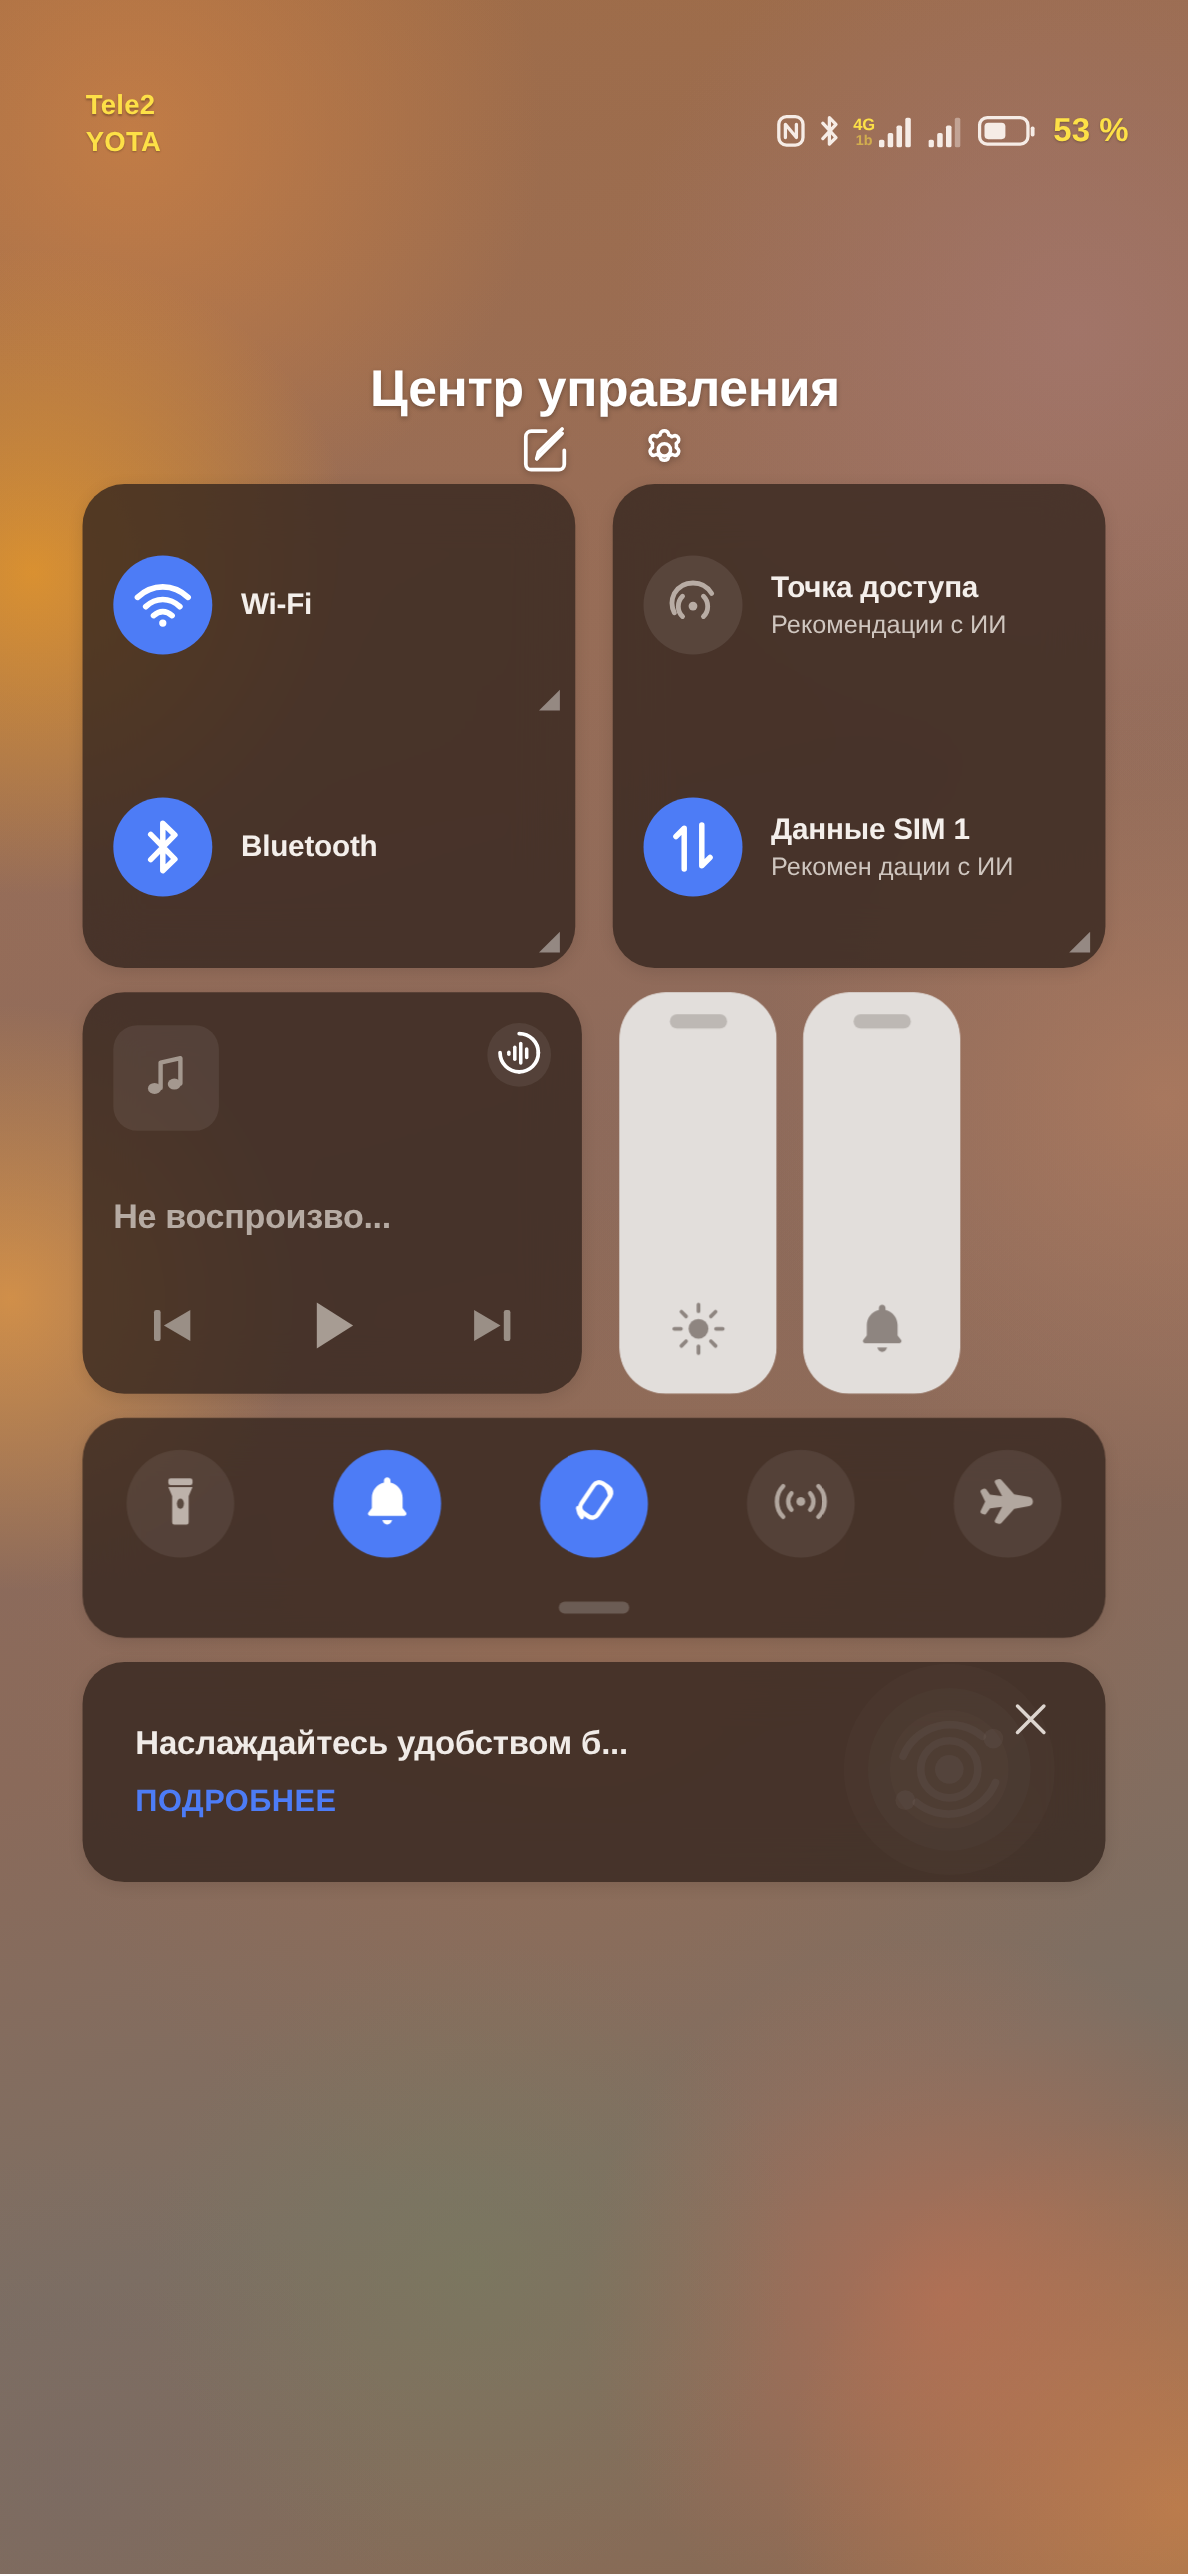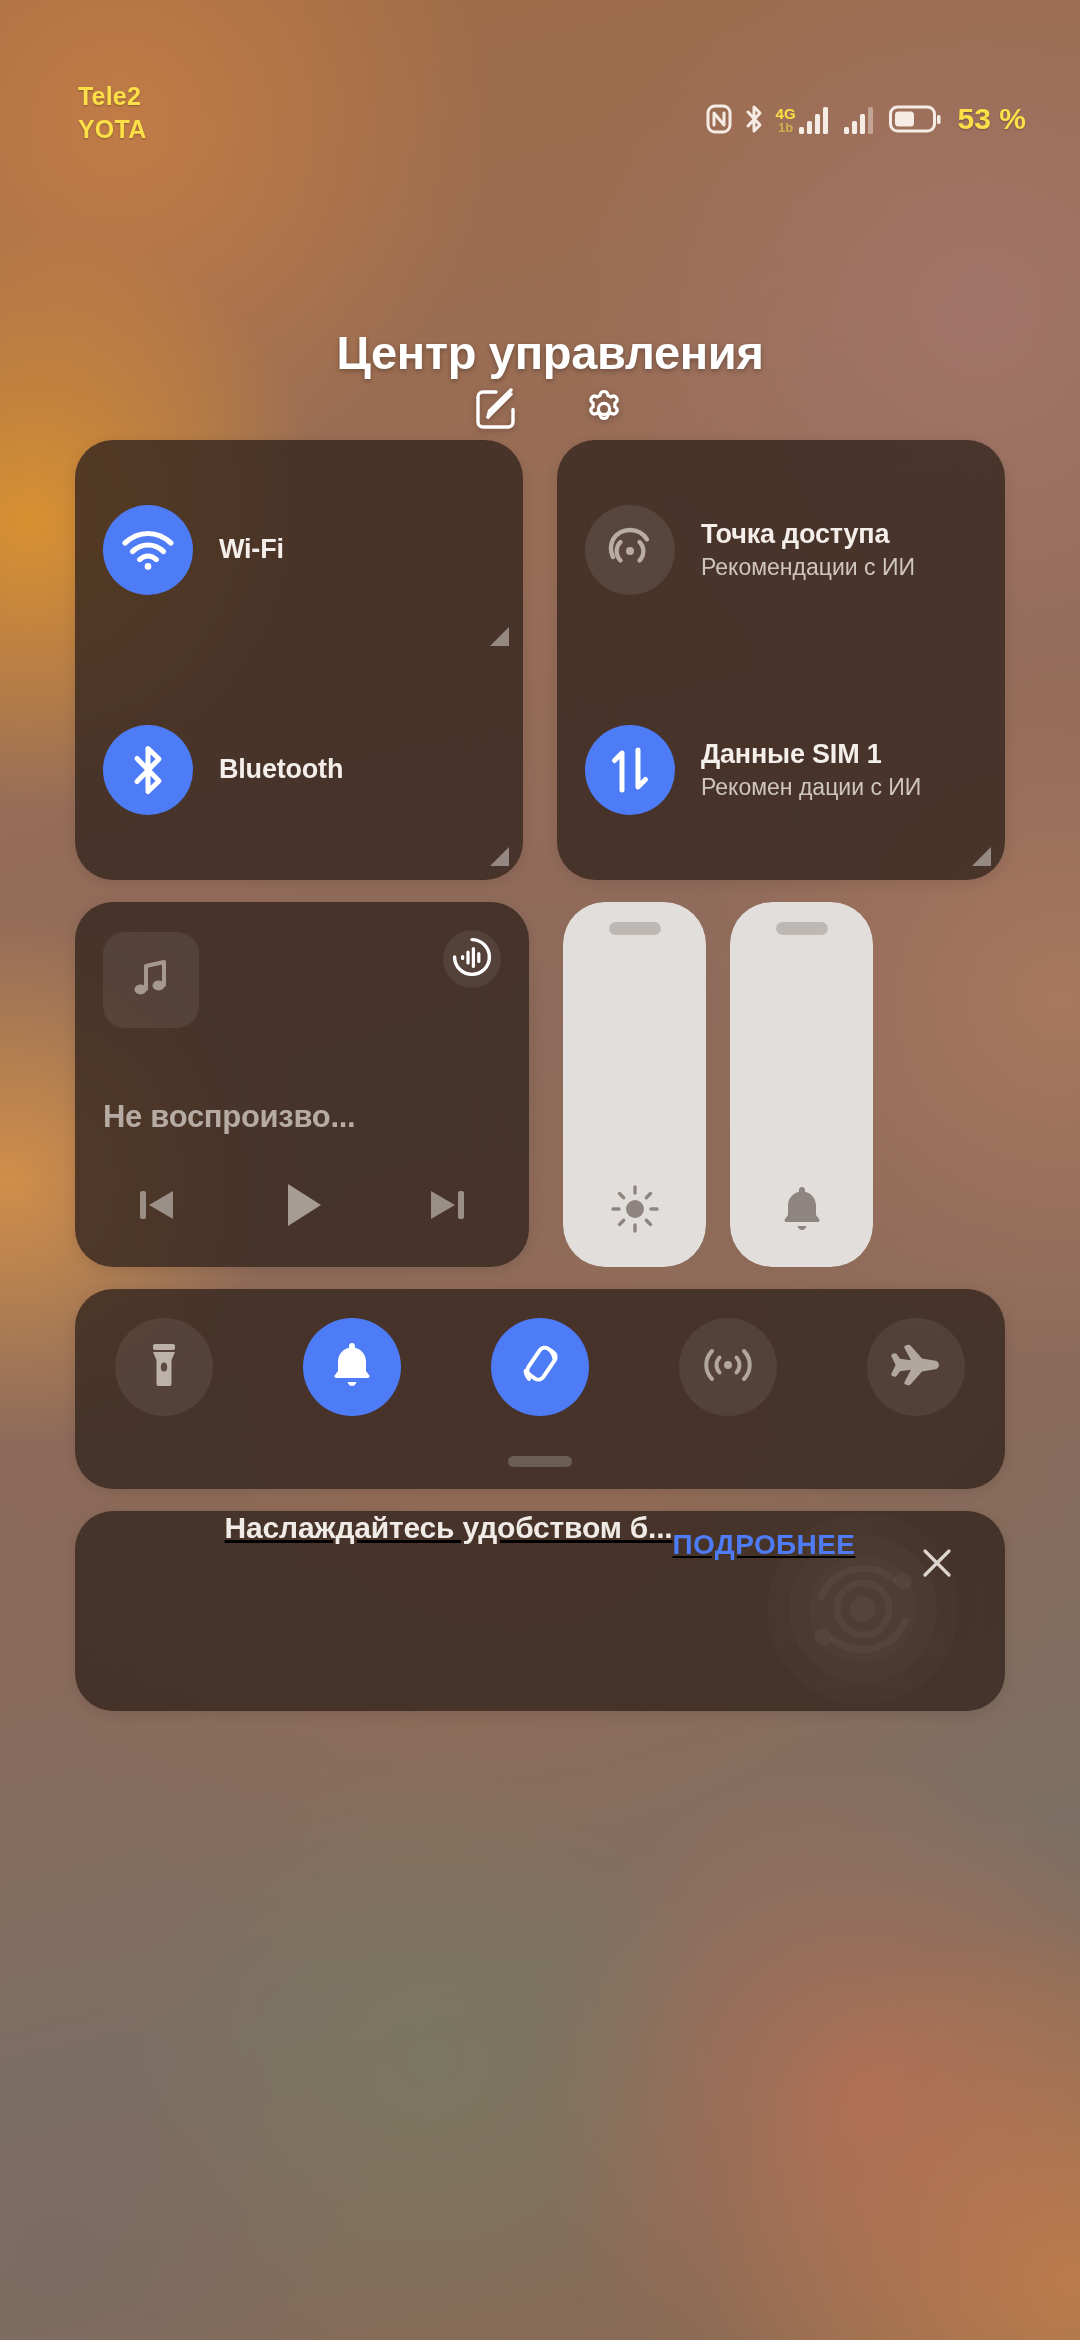--- a/index.html
+++ b/index.html
@@ -102,21 +102,21 @@
   .media-card{ width:454px; height:365px; position:relative; padding:30px 28px 0 28px; }
   .album-art{
     width:96px; height:96px; border-radius:22px;
     background:rgba(255,255,255,.07);
     display:flex; align-items:center; justify-content:center;
   }
   .cast-btn{ position:absolute; top:28px; right:28px; width:58px; height:58px;
              border-radius:50%; background:rgba(255,255,255,.07);
              display:flex; align-items:center; justify-content:center; }
   .media-title{
-    position:absolute; left:28px; top:197px;
+    position:absolute; left:28px; top:186px;
     font-size:31px; font-weight:700; color:#b6aba3; letter-spacing:-.3px;
     white-space:nowrap;
   }
   .media-controls{
     position:absolute; left:28px; right:28px; top:270px;
     display:flex; align-items:center; justify-content:space-between;
     padding:0 18px;
   }
   .mc-btn{ width:70px; height:70px; display:flex; align-items:center; justify-content:center; }
 
@@ -152,22 +152,22 @@
   .tog.on{ background:#4d7cf6; }
   .tog.off{ background:rgba(255,255,255,.07); }
   .drag-handle{
     position:absolute; left:50%; bottom:22px; transform:translateX(-50%);
     width:64px; height:11px; border-radius:6px; background:rgba(255,255,255,.20);
   }
 
   
   .promo-card{
     width:930px; height:200px; position:relative; overflow:hidden;
-    padding:0 60px;
-    display:flex; flex-direction:row; justify-content:center;text-decoration:underline;
+    padding:0 48px;
+    display:flex; flex-direction:column; justify-content:center;
   }
   .promo-graphic{ position:absolute; right:42px; top:50%; transform:translateY(-50%);
                   opacity:.55; pointer-events:none; }
   .promo-title{
     font-size:30px; font-weight:700; color:#f0ebe7; letter-spacing:-.2px;
     position:relative; z-index:2;
   }
   .promo-link{
     margin-top:18px; font-size:28px; font-weight:700; color:#4d7cf6; letter-spacing:.4px;
     position:relative; z-index:2;

